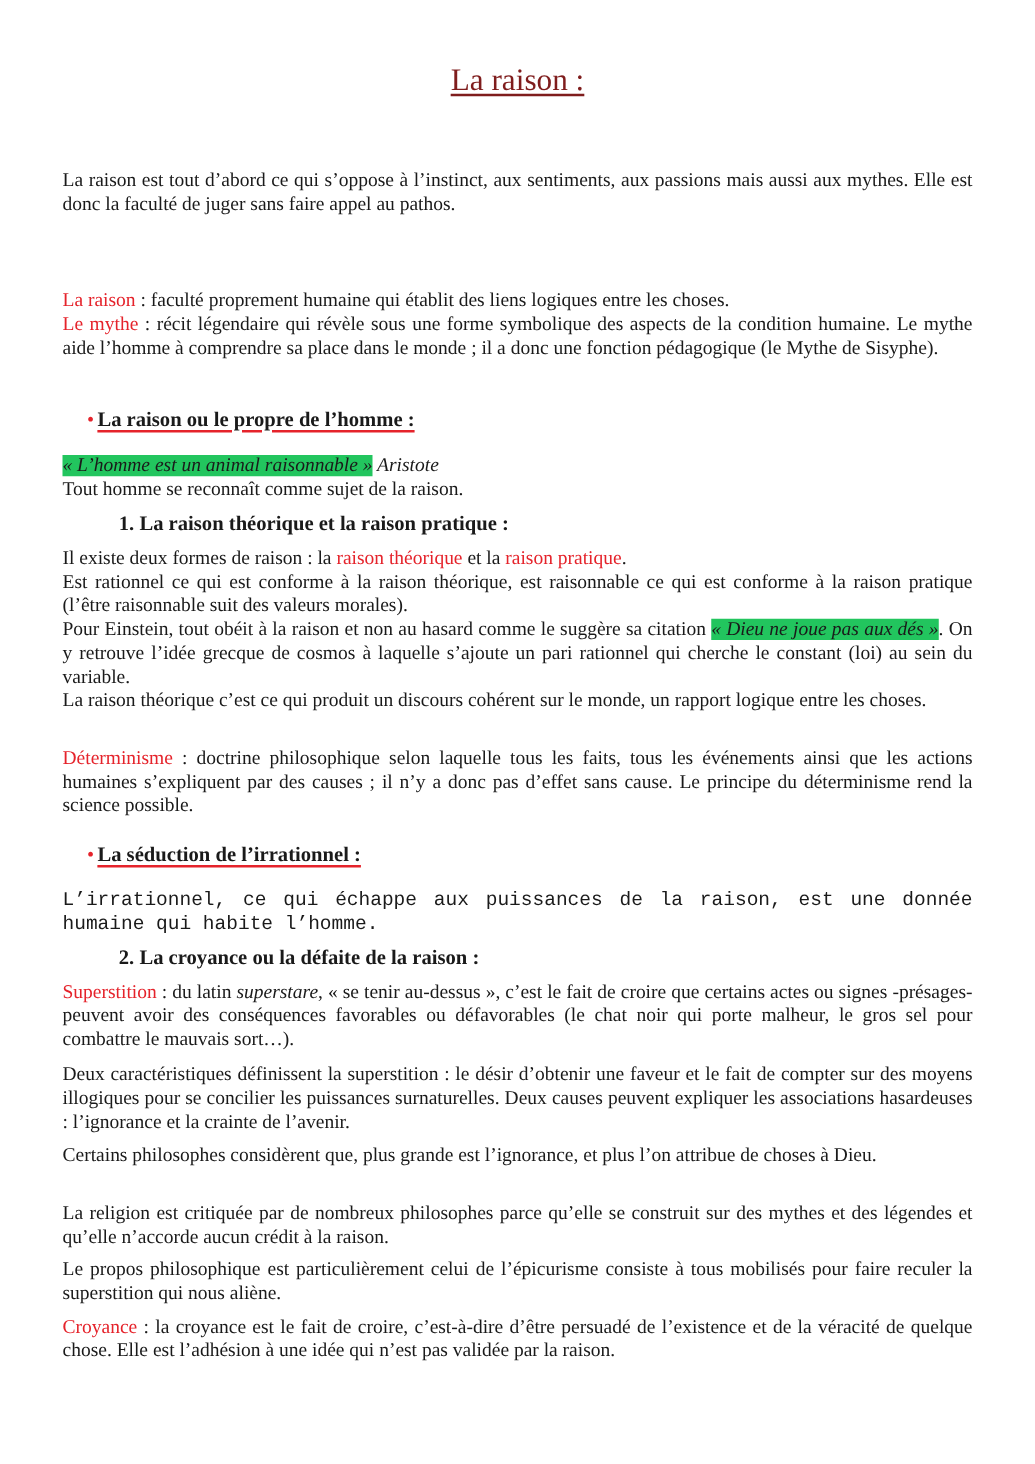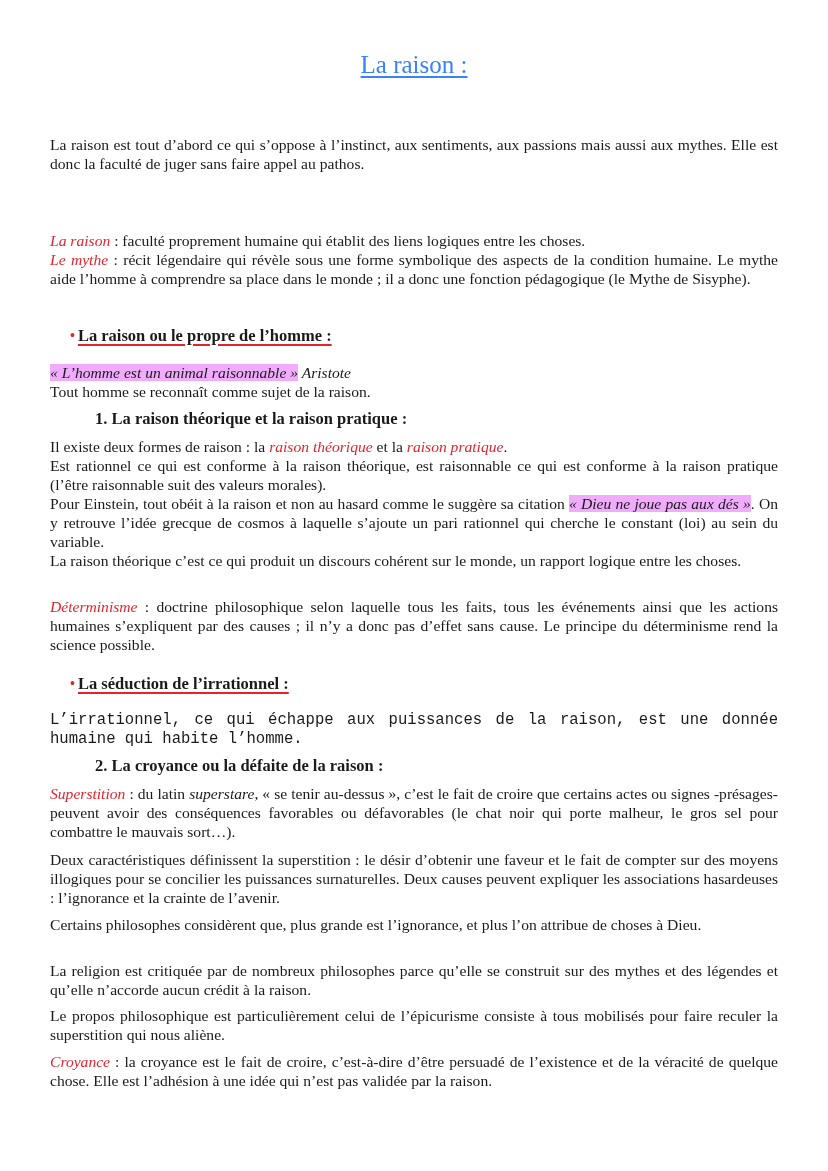--- a/index.html
+++ b/index.html
@@ -4,27 +4,27 @@
 <style>
   html, body { margin: 0; padding: 0; background: #ffffff; }
   body { width: 828px; height: 1171px; overflow: hidden; position: relative; }
   .page {
     position: absolute; left: 50px; top: 0; width: 728px;
     font-family: "Liberation Serif", "DejaVu Serif", serif;
     color: #1a1a1a; font-size: 15.6px; line-height: 19px;
   }
   .title {
     position: absolute; left: 0; top: 50px; width: 728px; text-align: center;
-    font-size: 25px; line-height: 30px; color: #3b82f6;
+    font-size: 25px; line-height: 30px; color: #7f1d1d;
     text-decoration: underline; text-decoration-thickness: 1.5px; text-underline-offset: 3px;
   }
   .blk { position: absolute; left: 0; width: 728px; margin: 0; text-align: justify; }
   .blk p { margin: 0; }
-  .red { color: #e5232b; font-style: italic; }
-  .hl { background: #f0abfc; }
+  .red { color: #e5232b; }
+  .hl { background: #22c55e; }
   .it { font-style: italic; }
   .h-bullet {
     position: absolute; left: 20px; font-weight: bold; font-size: 16.5px; line-height: 20px;
   }
   .h-bullet .dot { color: #e5232b; font-size: 14px; margin-right: 3px; vertical-align: 1px; }
   .h-bullet .txt {
     text-decoration: underline; text-decoration-color: #e5232b;
     text-decoration-thickness: 2px; text-underline-offset: 3px;
   }
   .h-num { position: absolute; left: 45px; font-weight: bold; font-size: 16.5px; line-height: 20px; }

